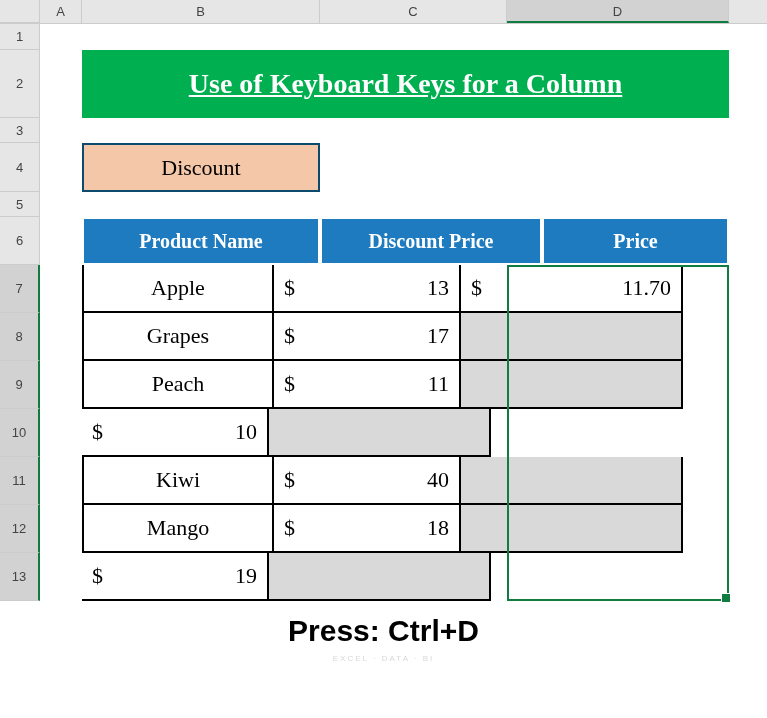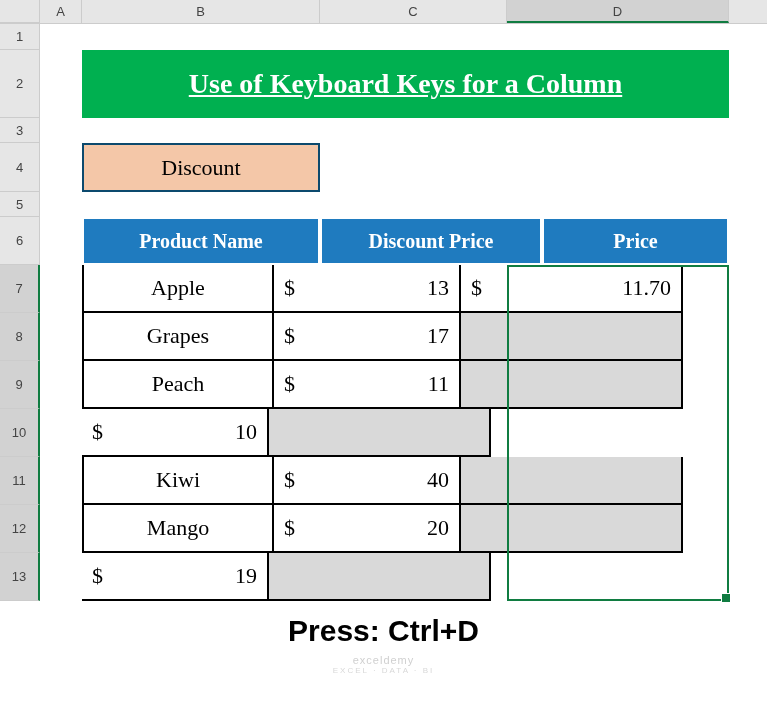--- a/index.html
+++ b/index.html
@@ -298,21 +298,21 @@
               <span>40</span>
             </div>
           </div>
         <div class="td td-d sel-cell"></div>
       </div>
       <div class="table-row">
         <div class="td td-b">Mango</div>
         <div class="td td-c">
             <div class="price-cell">
               <span>$</span>
-              <span>20</span>
+              <span>18</span>
             </div>
           </div>
         <div class="td td-d sel-cell"></div>
       </div>
       <div class="table-row">
         <div class="td td-c">
             <div class="price-cell">
               <span>$</span>
               <span>19</span>
             </div>
@@ -320,15 +320,14 @@
         <div class="td td-d sel-cell"></div>
       </div>
     </div>
 
     <div class="selection"></div>
   </div>
 </div>
 
 <div class="instruction">Press: Ctrl+D</div>
 <div class="watermark">
-  <div>exceldemy</div>
   <div class="watermark-sub">EXCEL · DATA · BI</div>
 </div>
 
 </body></html>

